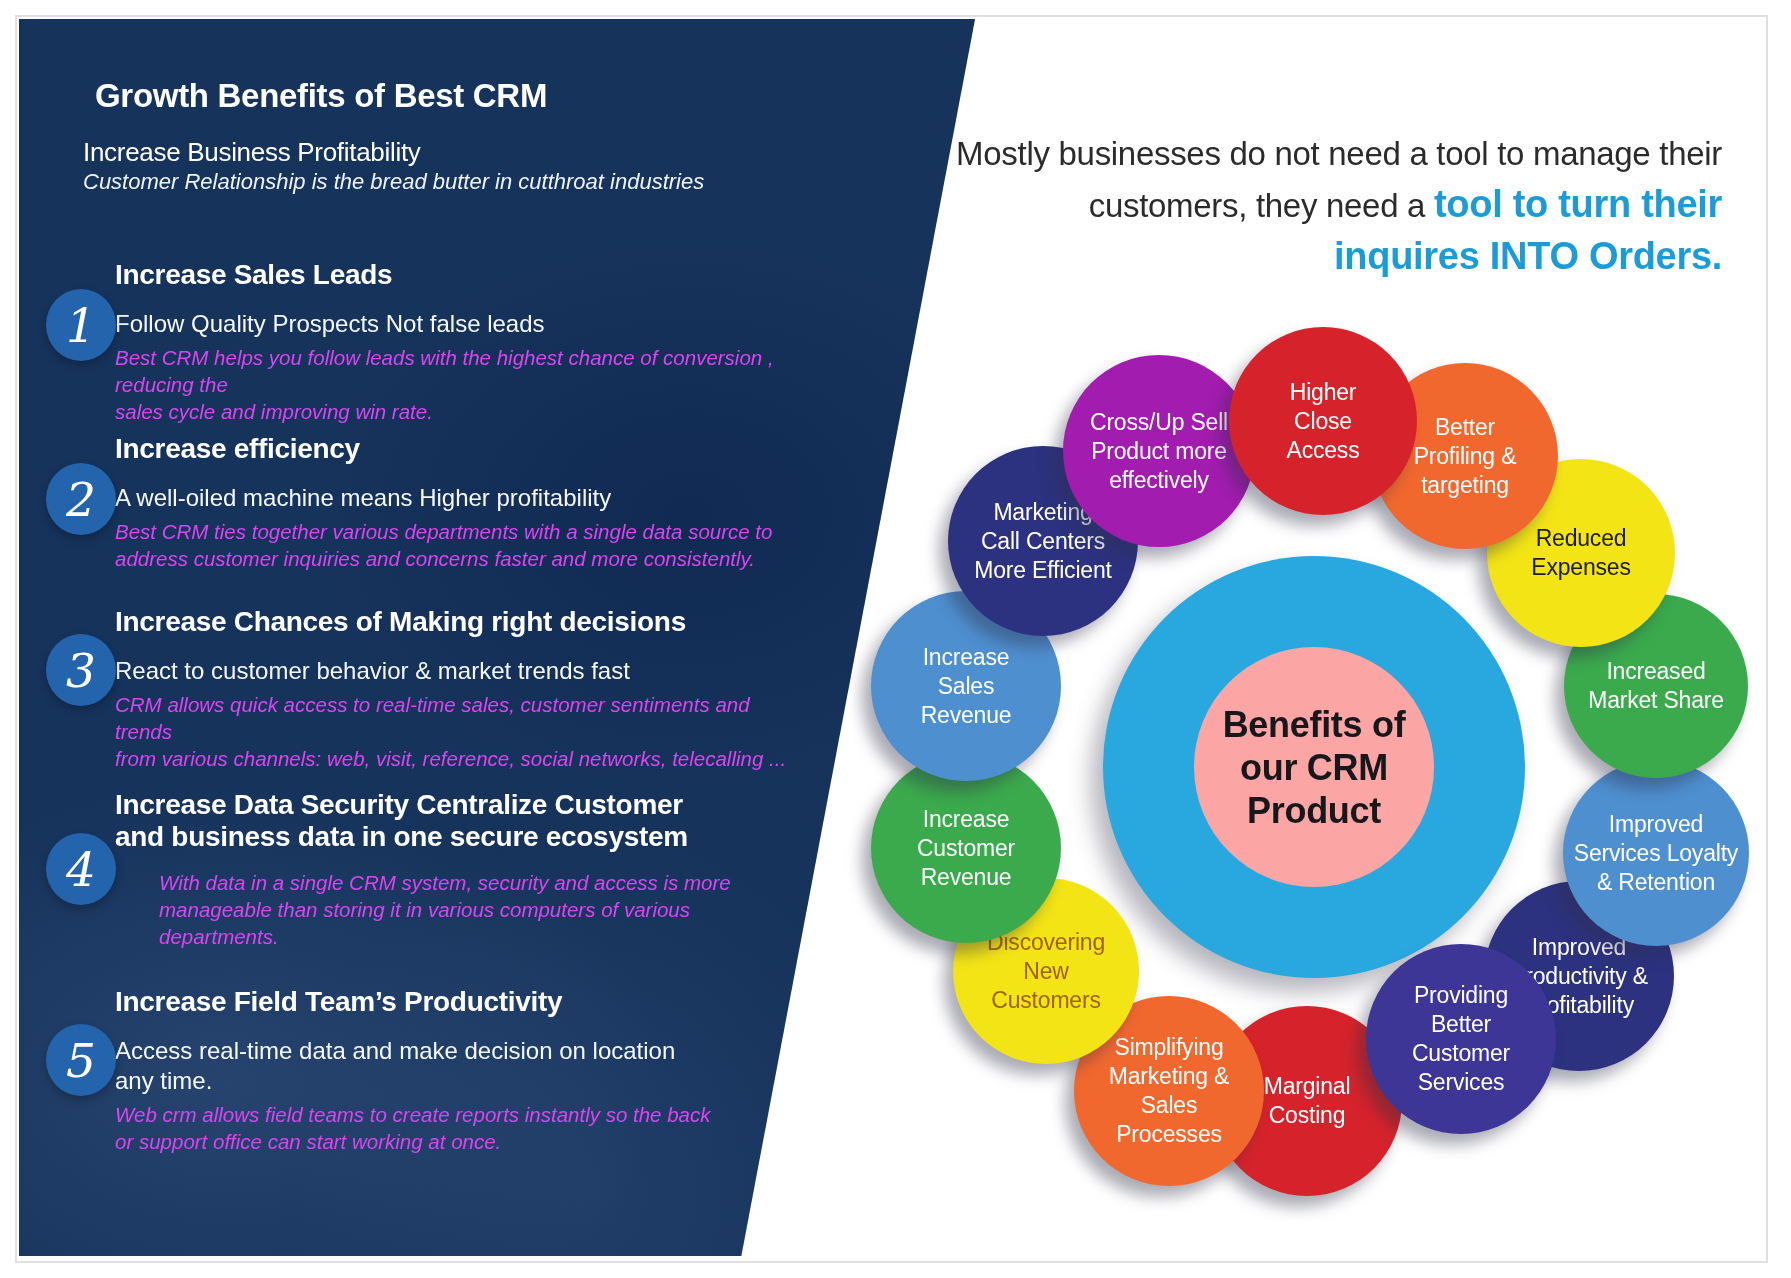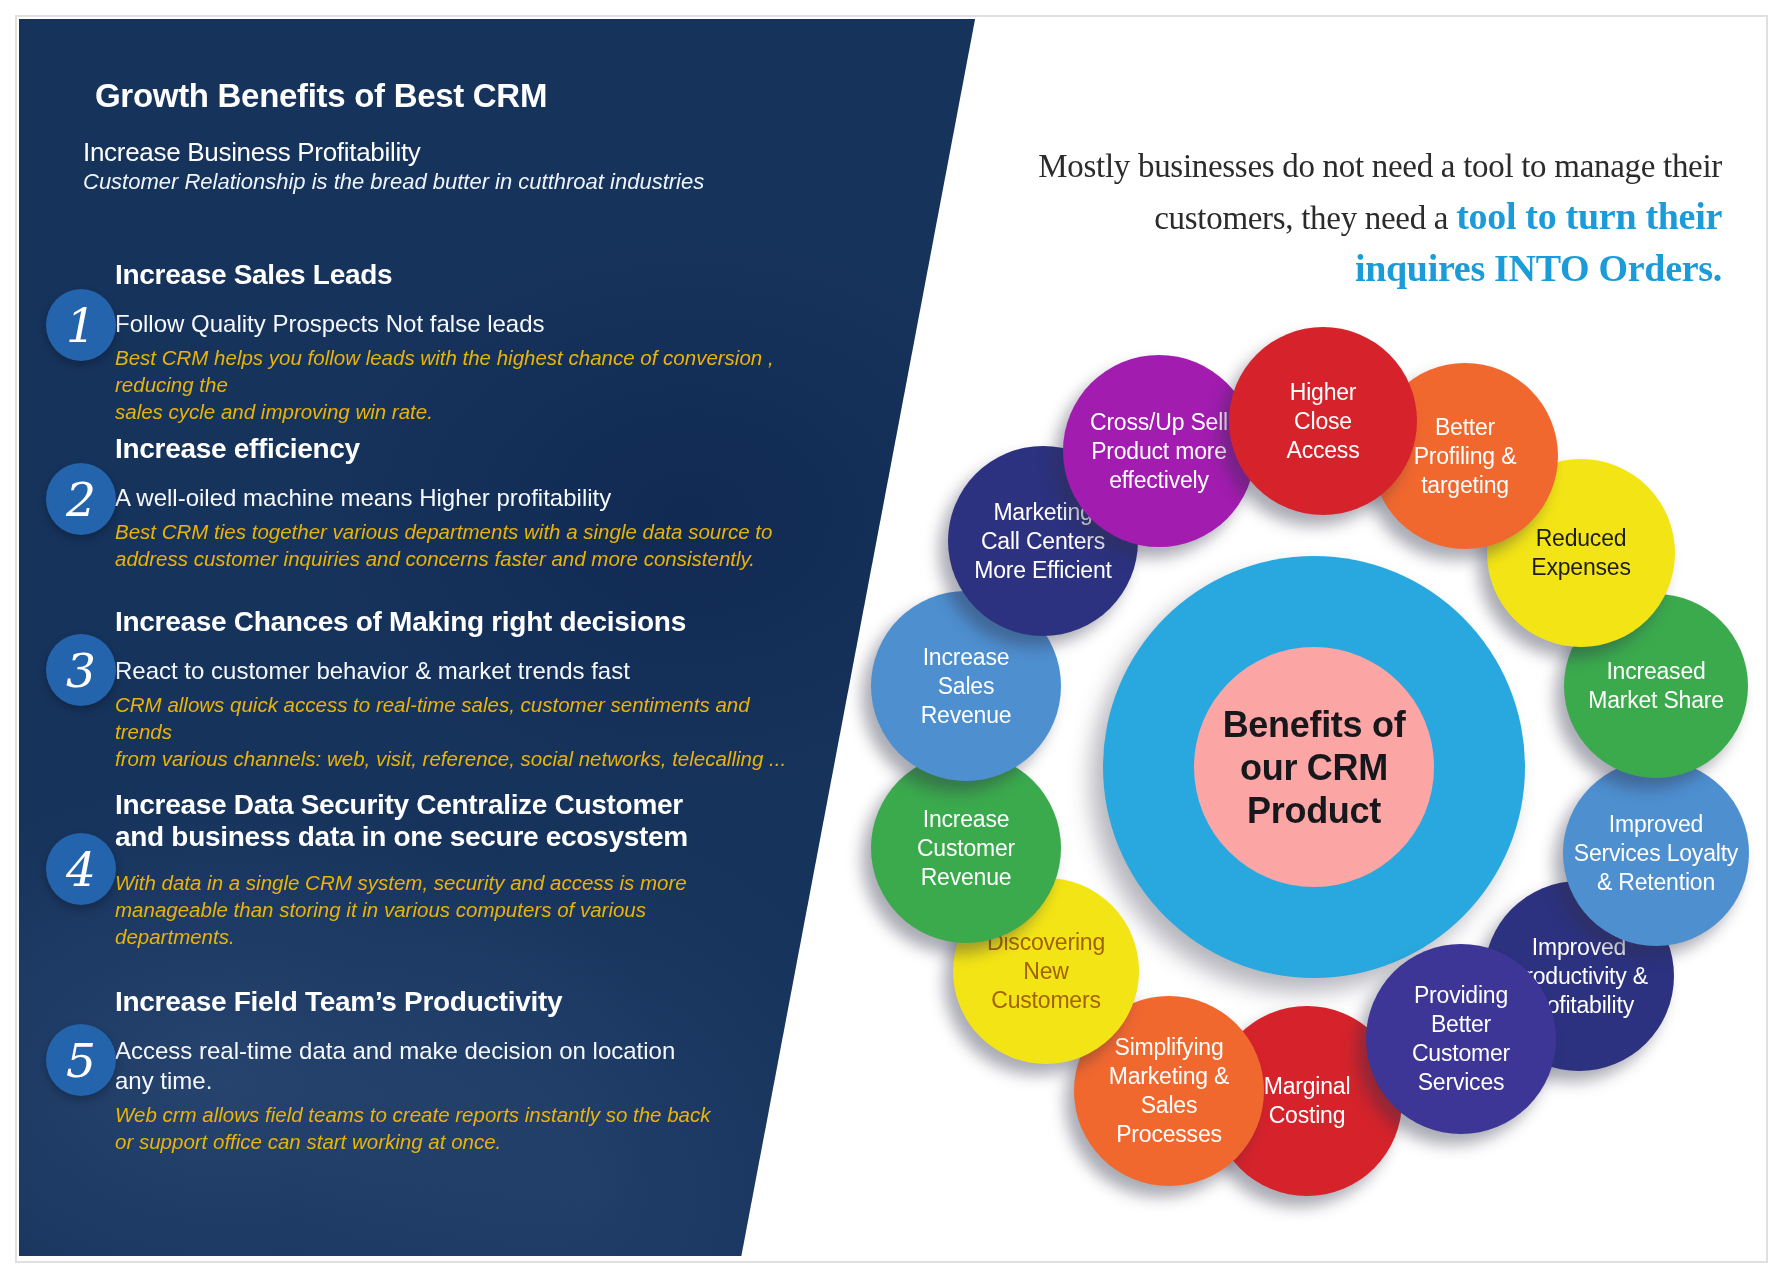--- a/index.html
+++ b/index.html
@@ -26,26 +26,26 @@
   .badge{position:absolute;left:0;width:70px;height:72px;border-radius:50%;background:#2364AC;
          display:flex;align-items:center;justify-content:center;
          font-family:"DejaVu Serif", serif;font-style:italic;font-size:47px;color:#fff;
          box-shadow:0 4px 8px rgba(0,0,0,0.25);}
   .benefit-content{margin-left:69px;}
   .benefit-heading{margin:0;font-size:28px;font-weight:bold;line-height:32px;letter-spacing:-0.3px;
                    white-space:pre-line;color:#fff;}
   .benefit-line{margin:18px 0 0 0;font-size:24px;line-height:30px;white-space:pre-line;color:#F5F8FC;}
   .benefit-line:empty{display:none;}
   .benefit-detail{margin:5px 0 0 0;font-size:20.5px;line-height:27px;font-style:italic;
-                  color:#eab308;white-space:pre-line;}
-  .item-4 .benefit-detail{margin-top:16px;}
+                  color:#d946ef;white-space:pre-line;}
+  .item-4 .benefit-detail{margin-top:16px;margin-left:44px;}
 
   
-  .intro{position:absolute;right:44px;top:124px;width:840px;text-align:right;
-         font-size:33px;line-height:50px;color:#2B2B2B;letter-spacing:-0.3px;font-family:Liberation Serif, serif;}
+  .intro{position:absolute;right:44px;top:112px;width:840px;text-align:right;
+         font-size:33px;line-height:50px;color:#2B2B2B;letter-spacing:-0.3px;}
   .intro .hl{font-weight:bold;font-size:38px;}
   .intro-line{display:block;}
 
   .diagram{position:absolute;inset:0;}
   .center-circle{position:absolute;border-radius:50%;display:flex;align-items:center;justify-content:center;
                  box-shadow:-12px 14px 22px rgba(45,45,70,0.35);z-index:1;}
   .center-inner{border-radius:50%;display:flex;align-items:center;justify-content:center;}
   .center-label{font-size:36px;font-weight:bold;line-height:43px;color:#17181C;text-align:center;
                 white-space:pre-line;letter-spacing:-0.3px;}
   .bubble{position:absolute;border-radius:50%;display:flex;align-items:center;justify-content:center;

